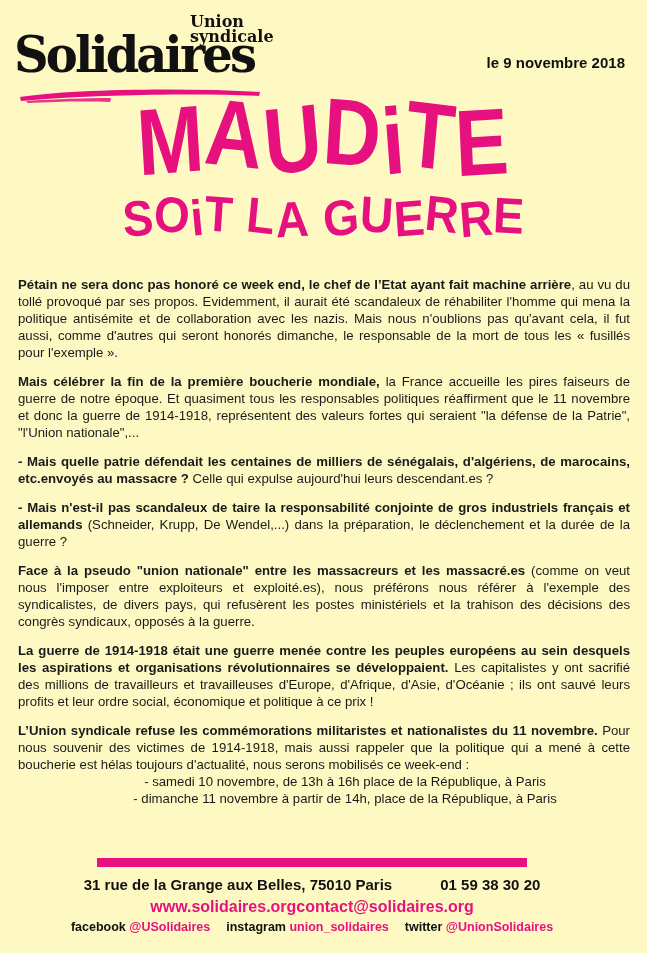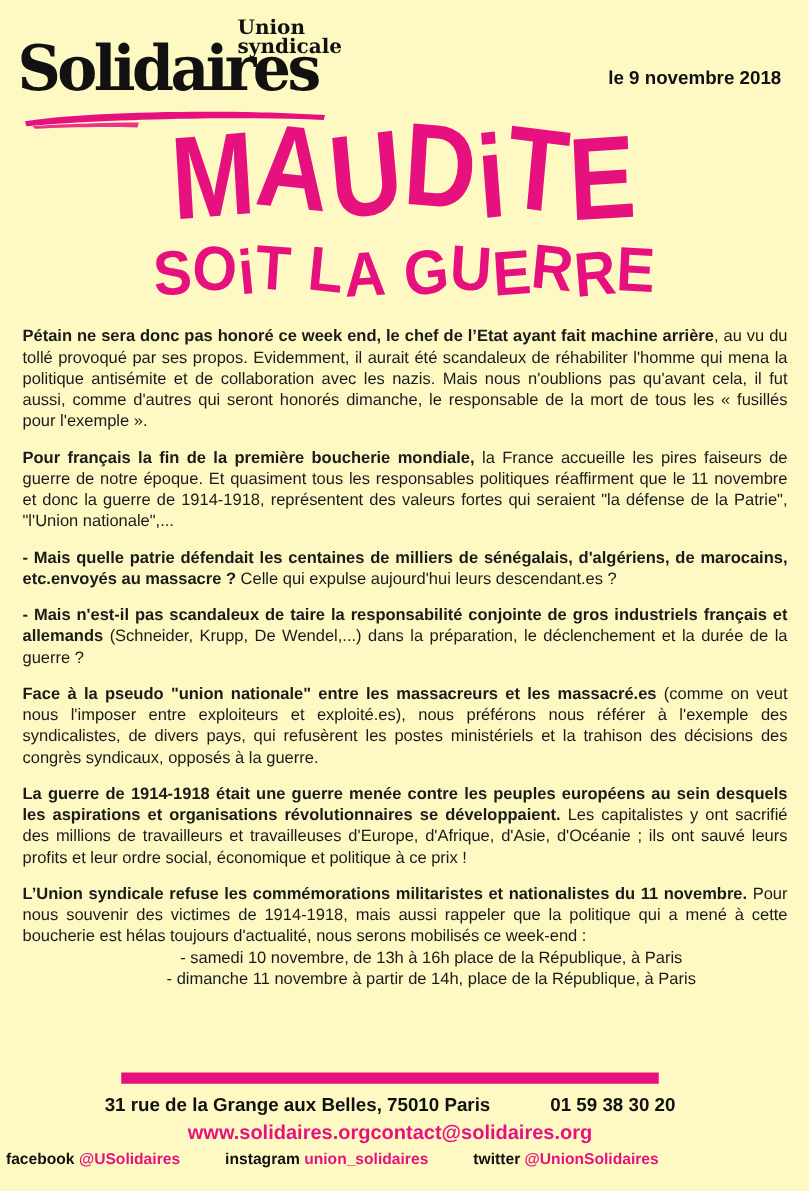--- a/index.html
+++ b/index.html
@@ -31,21 +31,21 @@
   }
 
   
   .title-block { position:absolute; left:0; top:88px; width:100%; text-align:center; color:var(--pink); }
   .title-line { font-weight:bold; white-space:nowrap; letter-spacing:0.015em; }
   .title-line1 { font-size:94px; line-height:100px; transform:scaleX(0.85); transform-origin:center; }
   .title-line2 { font-size:50px; line-height:54px; margin-top:2px; transform:scaleX(0.92); transform-origin:center; }
   .tl { display:inline-block; }
 
   
-  .body { position:absolute; left:18px; right:17px; top:260px; }
+  .body { position:absolute; left:18px; right:17px; top:276px; }
   .para {
     text-align:justify; font-size:13.2px; line-height:17px;
     margin-bottom:12px; color:var(--ink);
   }
   .para strong { font-weight:bold; }
   .sub-list { margin-top:0; }
   .sub-item { margin-left:42px; text-align:center; font-size:13.2px; line-height:17px; }
 
   
   .footer { position:absolute; left:97px; top:858px; width:430px; }
@@ -53,21 +53,21 @@
   .footer-address-row {
     display:flex; justify-content:center; gap:48px; margin-top:9px;
     font-weight:bold; font-size:15px; color:#111; white-space:nowrap;
   }
   .footer-links-row {
     display:flex; justify-content:center; margin-top:5px; padding:0 2px;
     font-weight:bold; font-size:16px;
   }
   .footer-links-row a { color:var(--pink); text-decoration:none; cursor:pointer; }
   .footer-social-row {
-    display:flex; justify-content:flex-end; gap:36px; margin-top:4px;
+    display:flex; justify-content:center; gap:16px; margin-top:4px;
     font-weight:bold; font-size:12.5px; white-space:nowrap;
   }
   .social-label { color:#111; }
   .social-handle { color:var(--pink); text-decoration:none; cursor:pointer; }
 </style>
 </head>
 <body>
 
 <div class="page">
 
@@ -87,21 +87,21 @@
   <div class="title-block">
     <div class="title-line title-line1"><span class="tl" style="transform: rotate(-4deg) translateY(0.03em);">M</span><span class="tl" style="transform: rotate(5deg) translateY(-0.04em);">A</span><span class="tl" style="transform: rotate(-6deg) translateY(0.02em);">U</span><span class="tl" style="transform: rotate(4deg) translateY(-0.05em);">D</span><span class="tl" style="transform: rotate(-5deg) translateY(0.04em);">i</span><span class="tl" style="transform: rotate(6deg) translateY(-0.02em);">T</span><span class="tl" style="transform: rotate(-3deg) translateY(0.05em);">E</span></div>
     <div class="title-line title-line2"><span class="tl" style="transform: rotate(-4deg) translateY(0.03em);">S</span><span class="tl" style="transform: rotate(5deg) translateY(-0.04em);">O</span><span class="tl" style="transform: rotate(-6deg) translateY(0.02em);">i</span><span class="tl" style="transform: rotate(4deg) translateY(-0.05em);">T</span><span class="tl" style="width: 0.3em;">&nbsp;</span><span class="tl" style="transform: rotate(6deg) translateY(-0.02em);">L</span><span class="tl" style="transform: rotate(-3deg) translateY(0.05em);">A</span><span class="tl" style="width: 0.3em;">&nbsp;</span><span class="tl" style="transform: rotate(-6deg) translateY(0.02em);">G</span><span class="tl" style="transform: rotate(4deg) translateY(-0.04em);">U</span><span class="tl" style="transform: rotate(-4deg) translateY(0.03em);">E</span><span class="tl" style="transform: rotate(6deg) translateY(-0.05em);">R</span><span class="tl" style="transform: rotate(-5deg) translateY(0.04em);">R</span><span class="tl" style="transform: rotate(3deg) translateY(-0.02em);">E</span></div>
   </div>
 
   <div class="body">
     <p class="para">
       <strong>Pétain ne sera donc pas honoré ce week end, le chef de l’Etat ayant fait machine arrière</strong><span>, au vu du tollé provoqué par ses propos. Evidemment, il aurait été scandaleux de réhabiliter l'homme qui mena la politique antisémite et de collaboration avec les nazis. Mais nous n'oublions pas qu'avant cela, il fut aussi, comme d'autres qui seront honorés dimanche, le responsable de la mort de tous les « fusillés pour l'exemple ».</span>
     </p>
     <p class="para">
-      <strong>Pour français la fin de la première boucherie mondiale,</strong><span> la France accueille les pires faiseurs de guerre de notre époque. Et quasiment tous les responsables politiques réaffirment que le 11 novembre et donc la guerre de 1914-1918, représentent des valeurs fortes qui seraient "la défense de la Patrie", "l'Union nationale",...</span>
+      <strong>Mais célébrer la fin de la première boucherie mondiale,</strong><span> la France accueille les pires faiseurs de guerre de notre époque. Et quasiment tous les responsables politiques réaffirment que le 11 novembre et donc la guerre de 1914-1918, représentent des valeurs fortes qui seraient "la défense de la Patrie", "l'Union nationale",...</span>
     </p>
     <p class="para">
       <strong>- Mais quelle patrie défendait les centaines de milliers de sénégalais, d'algériens, de marocains, etc.envoyés au massacre ?</strong><span> Celle qui expulse aujourd'hui leurs descendant.es ?</span>
     </p>
     <p class="para">
       <strong>- Mais n'est-il pas scandaleux de taire la responsabilité conjointe de gros industriels français et allemands</strong><span> (Schneider, Krupp, De Wendel,...) dans la préparation, le déclenchement et la durée de la guerre ?</span>
     </p>
     <p class="para">
       <strong>Face à la pseudo "union nationale" entre les massacreurs et les massacré.es</strong><span> (comme on veut nous l'imposer entre exploiteurs et exploité.es), nous préférons nous référer à l'exemple des syndicalistes, de divers pays, qui refusèrent les postes ministériels et la trahison des décisions des congrès syndicaux, opposés à la guerre.</span>
     </p>

